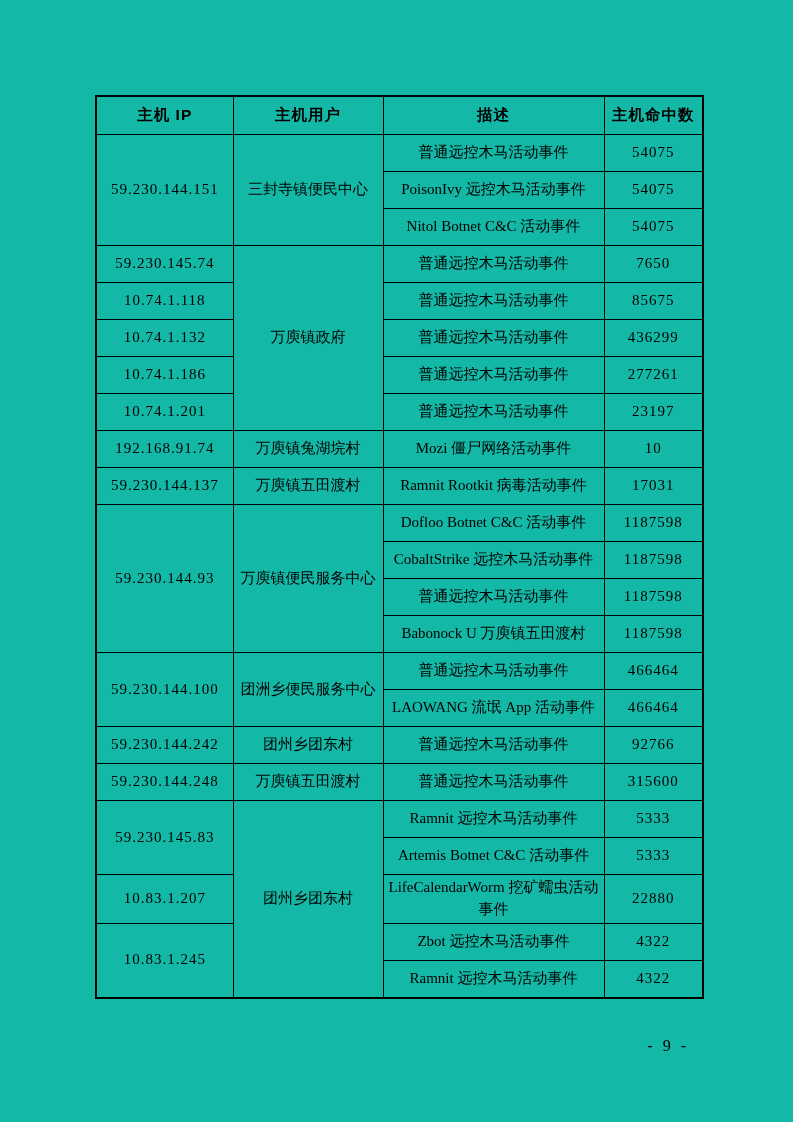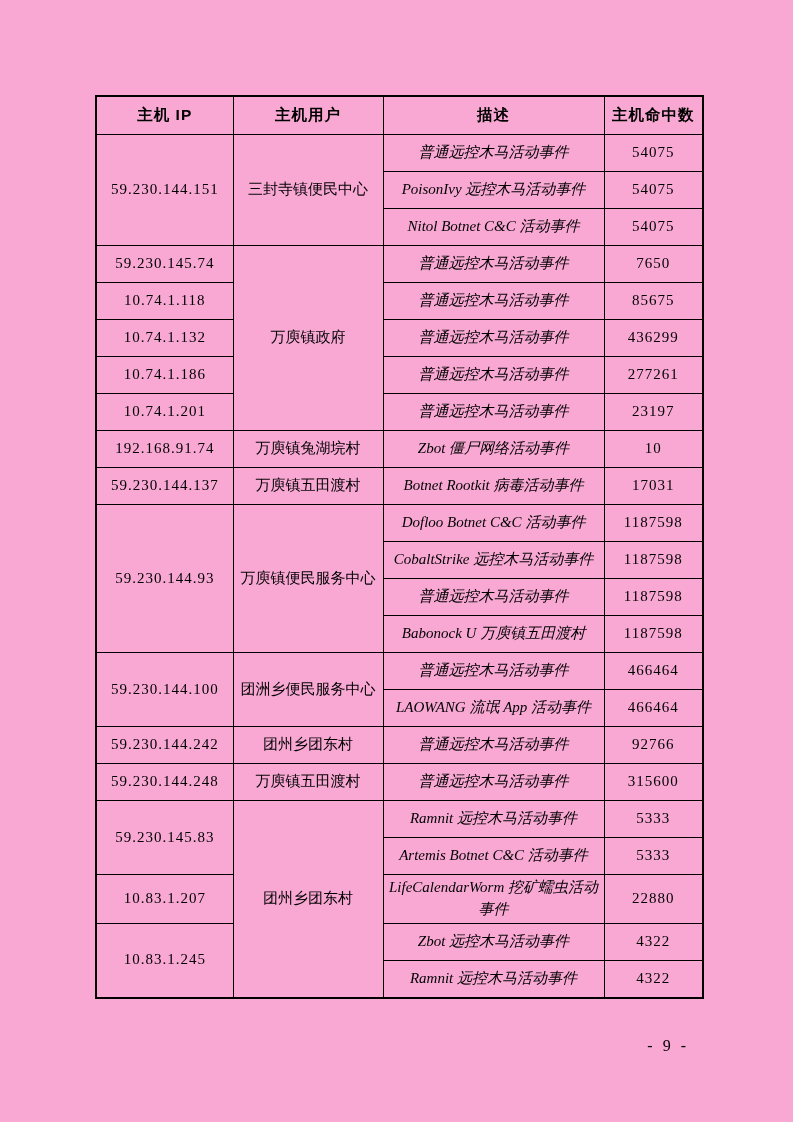--- a/index.html
+++ b/index.html
@@ -5,21 +5,21 @@
   html, body {
     margin: 0; padding: 0;
     background: #ffffff;
     font-family: "Liberation Serif", "DejaVu Serif", serif;
     color: #000000;
   }
   .page {
     position: relative;
     width: 793px;
     height: 1122px;
-    background: #f9a8d4;
+    background: #14b8a6;
     overflow: hidden;
   }
   table.report-table {
     position: absolute;
     left: 95px;
     top: 95px;
     width: 607px;
     border-collapse: collapse;
     table-layout: fixed;
     border: 2px solid #000000;
@@ -38,21 +38,21 @@
     font-weight: bold;
     height: 33px;
     font-size: 15.5px;
     letter-spacing: 1px;
   }
   .report-table td { height: 32px; }
   .ip-cell, .hits-cell {
     letter-spacing: 1px;
     font-size: 15px;
   }
-  .desc-cell { word-break: break-word; font-style: italic; }
+  .desc-cell { word-break: break-word; }
   .page-number {
     position: absolute;
     top: 1037px;
     right: 104px;
     font-size: 16px;
     letter-spacing: 3px;
     white-space: pre;
   }
 </style>
 </head>
@@ -112,27 +112,27 @@
           <td class="hits-cell">277261</td>
         </tr>
         <tr>
           <td rowspan="1" class="ip-cell">10.74.1.201</td>
           <td class="desc-cell">普通远控木马活动事件</td>
           <td class="hits-cell">23197</td>
         </tr>
         <tr>
           <td rowspan="1" class="ip-cell">192.168.91.74</td>
           <td rowspan="1" class="user-cell">万庾镇兔湖垸村</td>
-          <td class="desc-cell">Zbot 僵尸网络活动事件</td>
+          <td class="desc-cell">Mozi 僵尸网络活动事件</td>
           <td class="hits-cell">10</td>
         </tr>
         <tr>
           <td rowspan="1" class="ip-cell">59.230.144.137</td>
           <td rowspan="1" class="user-cell">万庾镇五田渡村</td>
-          <td class="desc-cell">Botnet Rootkit 病毒活动事件</td>
+          <td class="desc-cell">Ramnit Rootkit 病毒活动事件</td>
           <td class="hits-cell">17031</td>
         </tr>
         <tr>
           <td rowspan="4" class="ip-cell">59.230.144.93</td>
           <td rowspan="4" class="user-cell">万庾镇便民服务中心</td>
           <td class="desc-cell">Dofloo Botnet C&amp;C 活动事件</td>
           <td class="hits-cell">1187598</td>
         </tr>
         <tr>
           <td class="desc-cell">CobaltStrike 远控木马活动事件</td>

